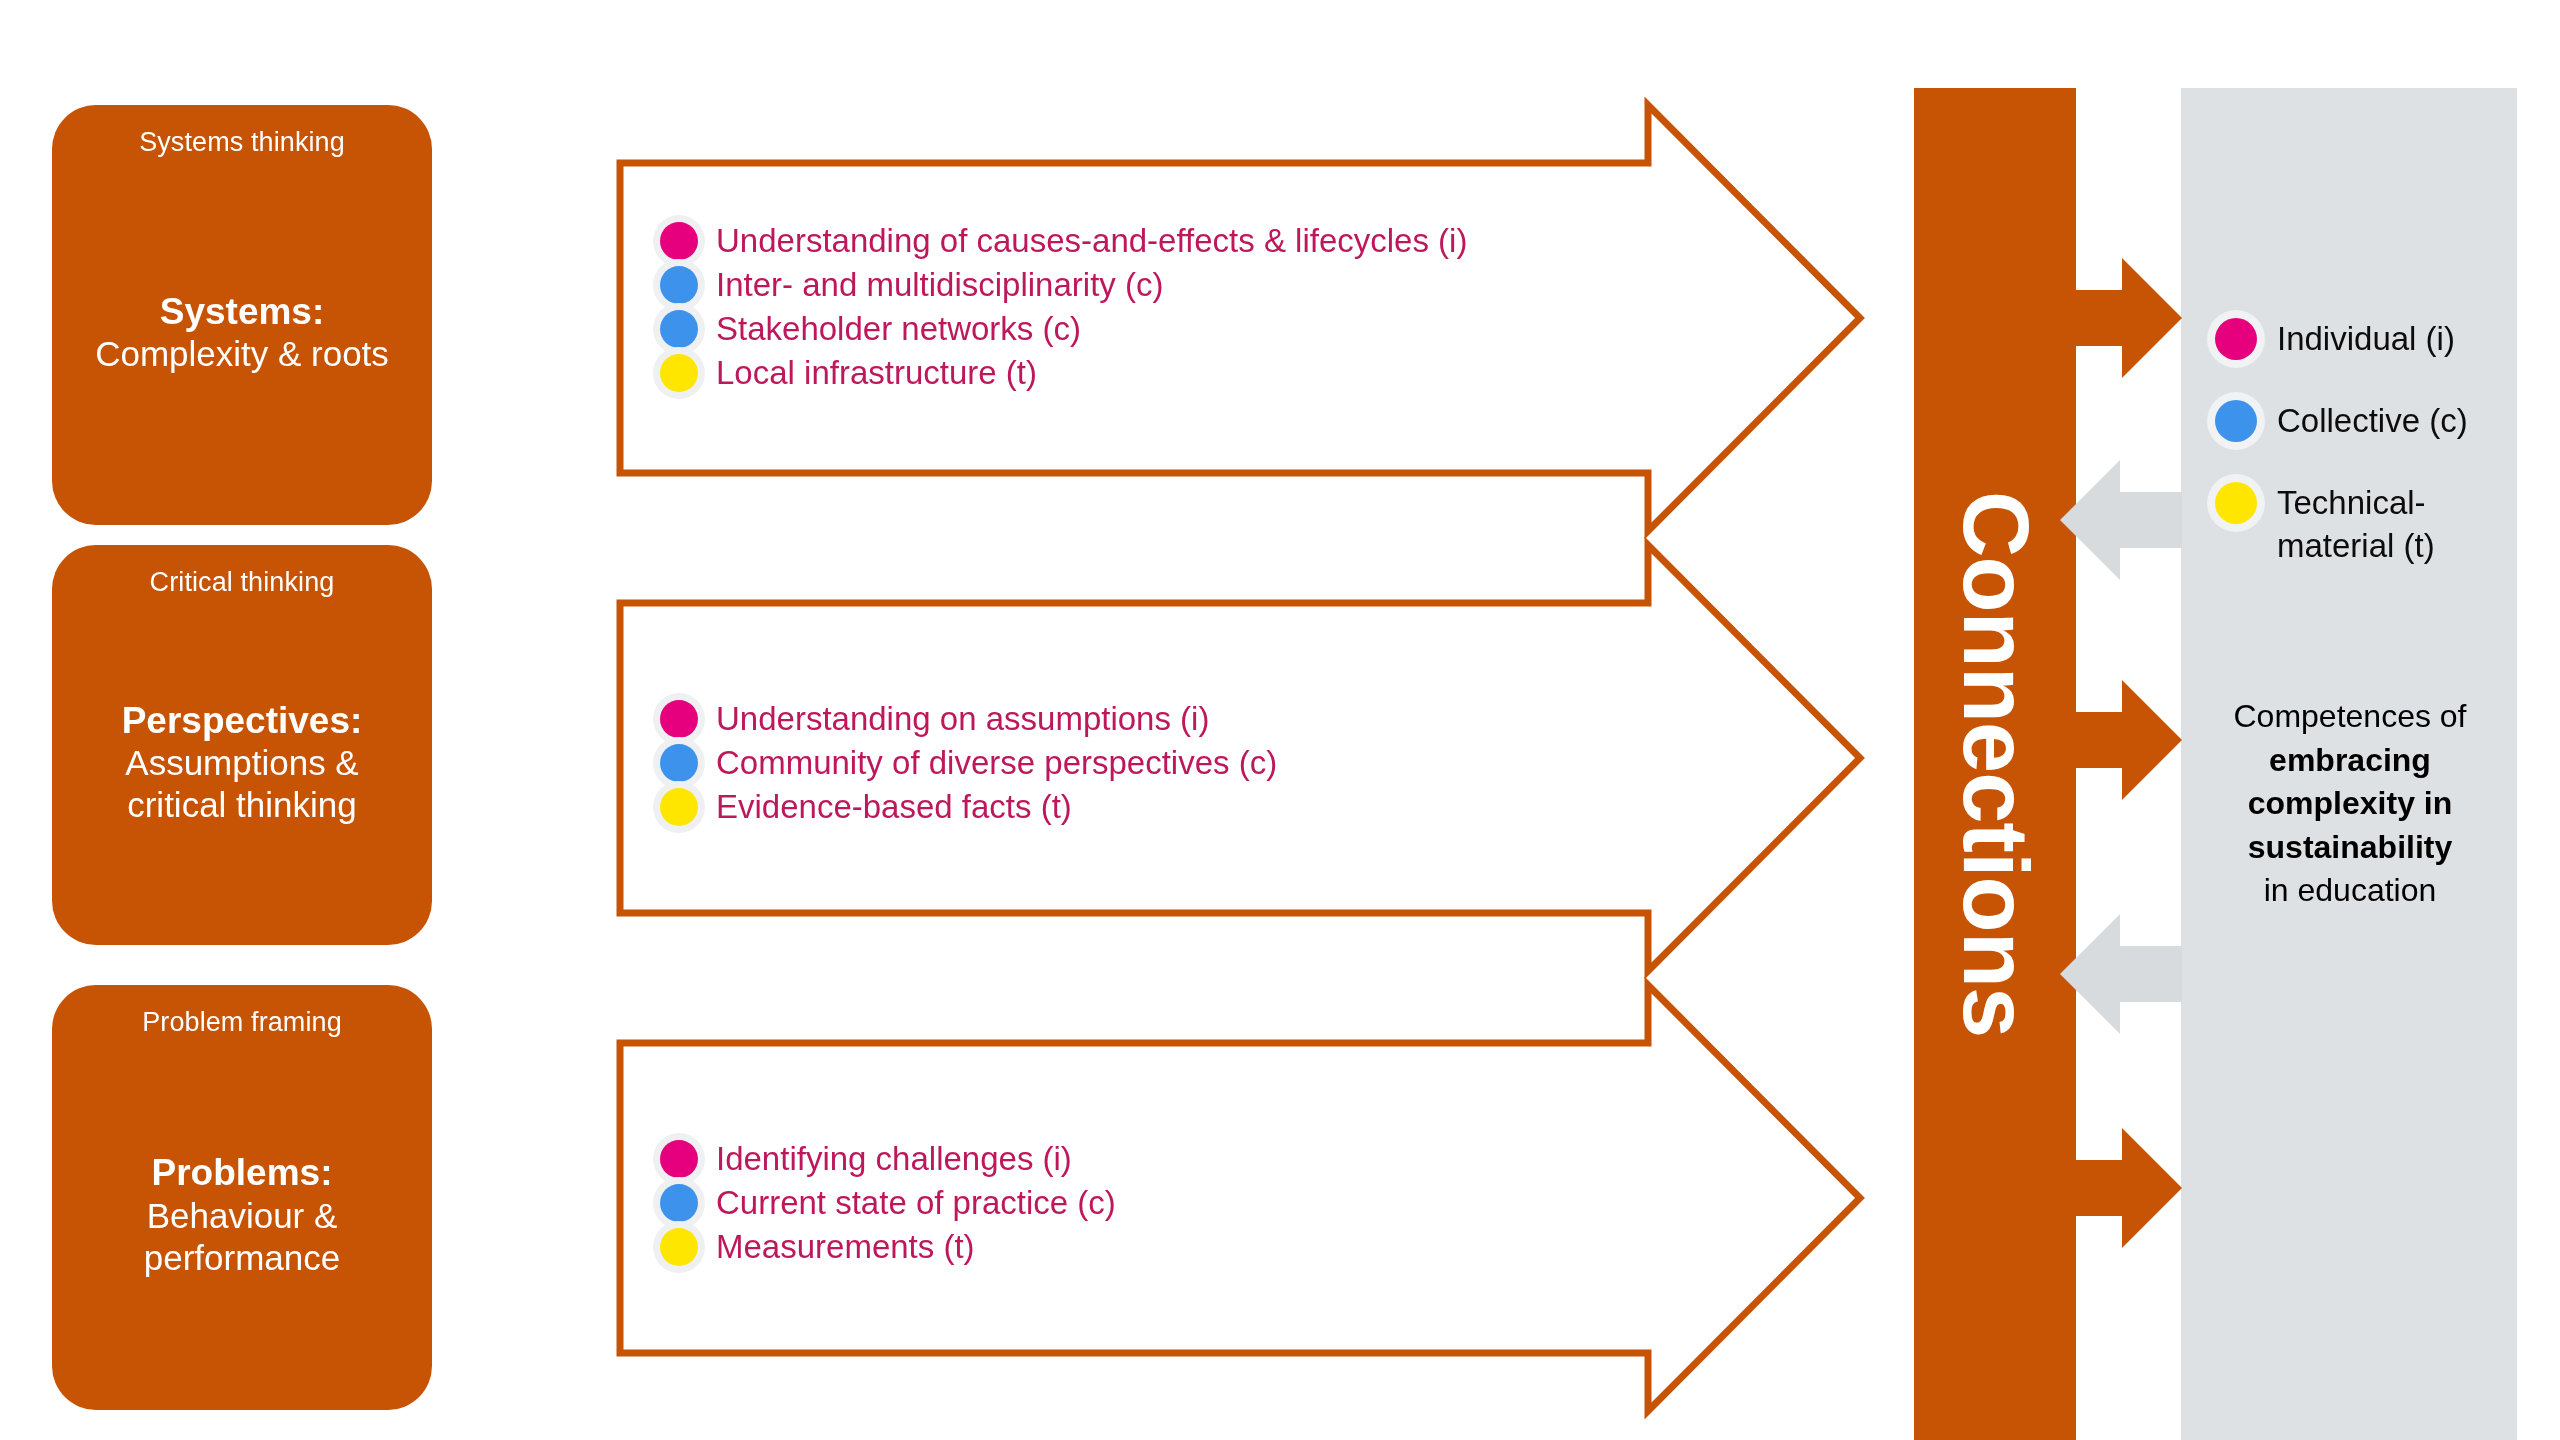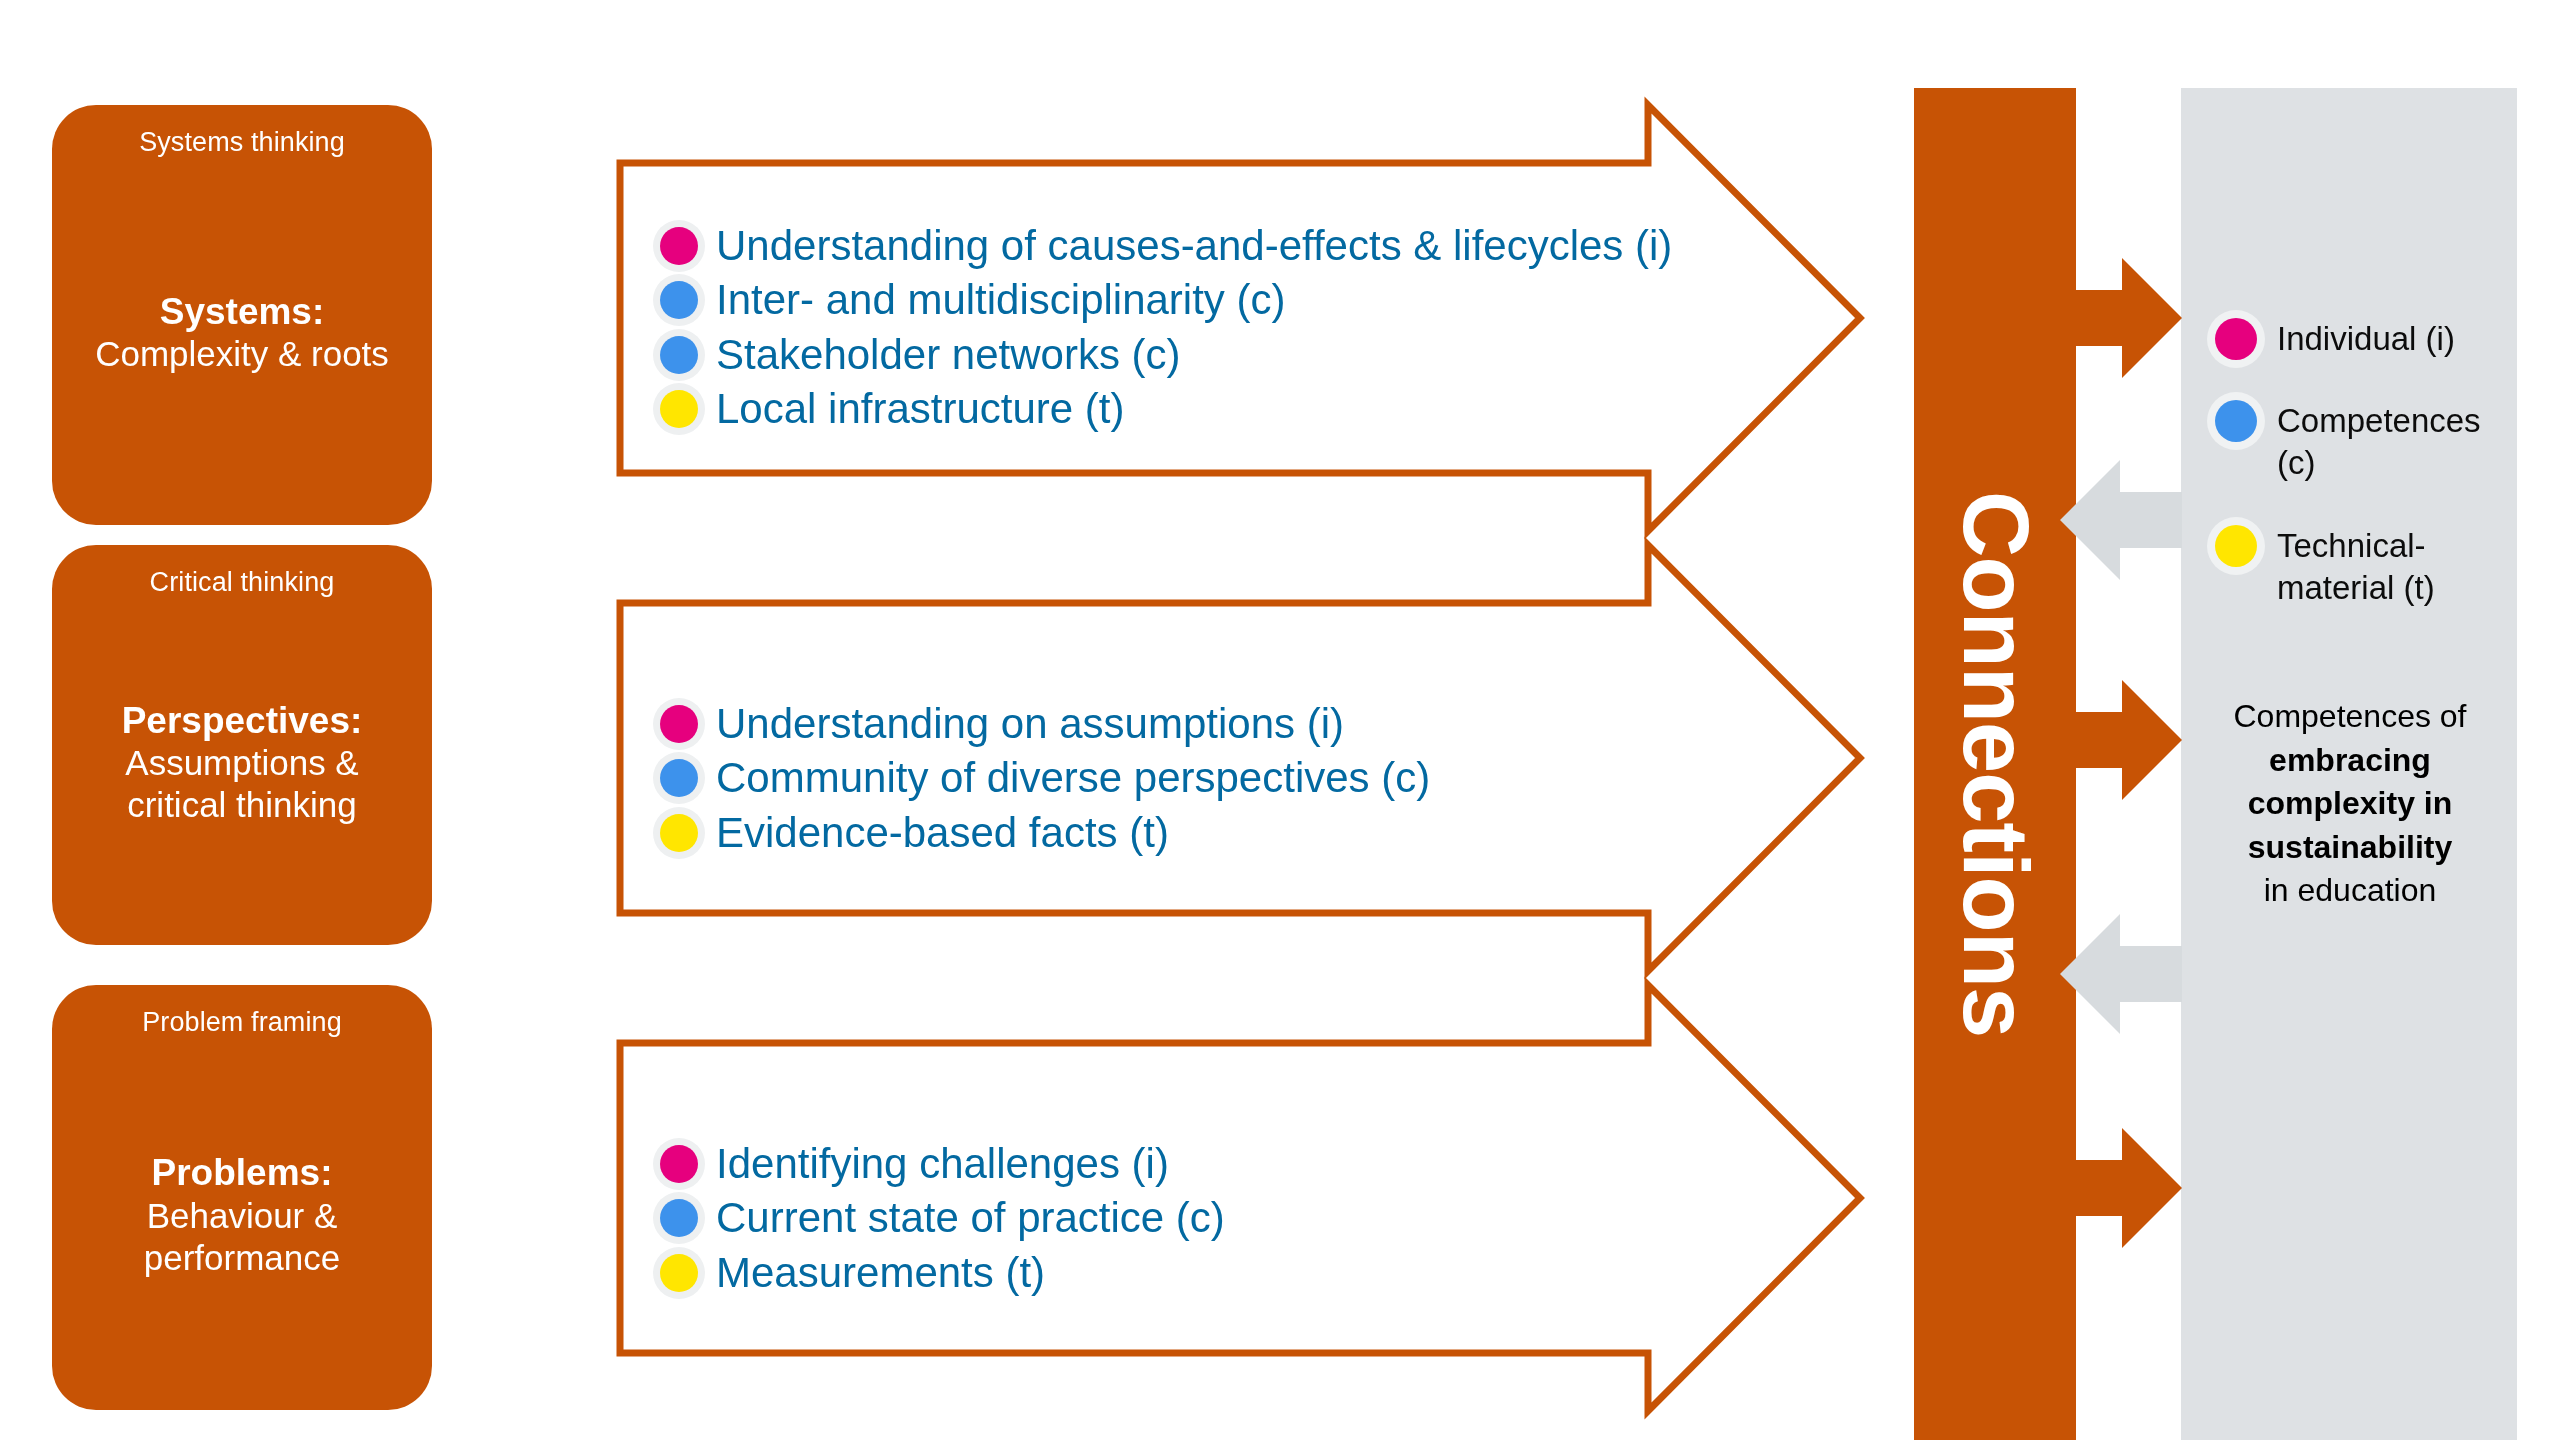--- a/index.html
+++ b/index.html
@@ -41,21 +41,21 @@
   .bullets{position:absolute;left:660px;}
   .bullet-row{display:flex;align-items:center;margin-bottom:6px;}
   .dot{
     width:38px;height:38px;border-radius:50%;
     box-shadow:0 0 0 7px #eef0f1;
     flex:0 0 auto;margin-right:18px;
   }
   .dot.i{background:#e6007e;}
   .dot.c{background:#3d92ec;}
   .dot.t{background:#ffe600;}
-  .bullet-text{font-size:42px;color:#0369a1;line-height:1.15;white-space:nowrap;}
+  .bullet-text{font-size:33px;color:#be185d;line-height:1.15;white-space:nowrap;}
 
   #bul1{top:222px;}
   #bul2{top:700px;}
   #bul3{top:1140px;}
 
   
   #connbar{
     position:absolute;left:1914px;top:88px;width:162px;height:1352px;
     background:#c75305;
     overflow:hidden;
@@ -196,21 +196,21 @@
     <polygon points="2060,1160 2122,1160 2122,1128 2182,1188 2122,1248 2122,1216 2060,1216" fill="#c75305"></polygon>
   </svg>
 
   <div class="legend">
     <div class="legend-row">
       <span class="dot i"></span>
       <span class="legend-label">Individual (i)</span>
     </div>
     <div class="legend-row">
       <span class="dot c"></span>
-      <span class="legend-label">Competences (c)</span>
+      <span class="legend-label">Collective (c)</span>
     </div>
     <div class="legend-row">
       <span class="dot t"></span>
       <span class="legend-label"><span>Technical-</span><br><span>material (t)</span></span>
     </div>
   </div>
 
   <div id="caption">
     <span class="n">Competences of</span>
     <span class="b">embracing</span>

